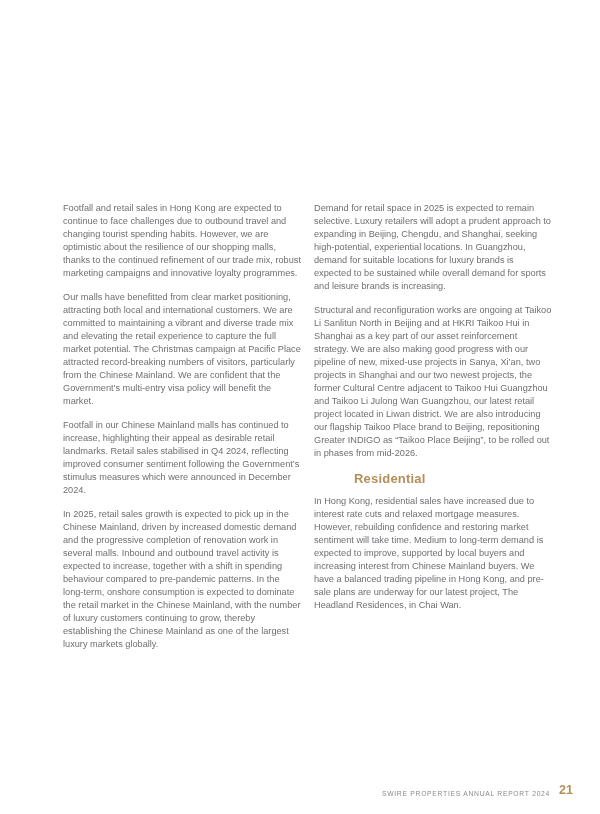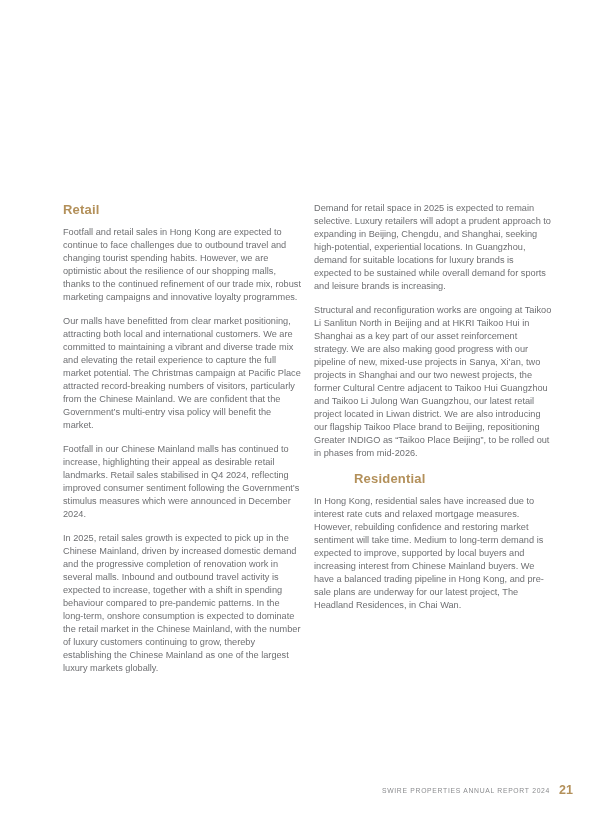--- a/index.html
+++ b/index.html
@@ -42,21 +42,21 @@
     font-size: 9.2px;
     line-height: 13px;
     color: #6e6f72;
     text-align: left;
   }
   .footer {
     position: absolute;
     right: 27px;
     bottom: 17px;
     display: flex;
-    align-items: center;
+    align-items: flex-end;
     gap: 9px;
   }
   .footer-title {
     font-size: 6.8px;
     letter-spacing: 0.7px;
     color: #8a8b8e;
     text-transform: uppercase;
   }
   .page-number {
     font-size: 12.5px;
@@ -65,21 +65,20 @@
   }
 </style>
 </head>
 <body>
 
 <div class="page">
 
   <div class="content">
 
     <div class="col">
-      <h2 class="section-heading">Retail</h2>
       <p class="body-para">Footfall and retail sales in Hong Kong are expected to continue to face challenges due to outbound travel and changing tourist spending habits. However, we are optimistic about the resilience of our shopping malls, thanks to the continued refinement of our trade mix, robust marketing campaigns and innovative loyalty programmes.</p>
       <p class="body-para">Our malls have benefitted from clear market positioning, attracting both local and international customers. We are committed to maintaining a vibrant and diverse trade mix and elevating the retail experience to capture the full market potential. The Christmas campaign at Pacific Place attracted record-breaking numbers of visitors, particularly from the Chinese Mainland. We are confident that the Government’s multi-entry visa policy will benefit the market.</p>
       <p class="body-para">Footfall in our Chinese Mainland malls has continued to increase, highlighting their appeal as desirable retail landmarks. Retail sales stabilised in Q4 2024, reflecting improved consumer sentiment following the Government’s stimulus measures which were announced in December 2024.</p>
       <p class="body-para">In 2025, retail sales growth is expected to pick up in the Chinese Mainland, driven by increased domestic demand and the progressive completion of renovation work in several malls. Inbound and outbound travel activity is expected to increase, together with a shift in spending behaviour compared to pre-pandemic patterns. In the long-term, onshore consumption is expected to dominate the retail market in the Chinese Mainland, with the number of luxury customers continuing to grow, thereby establishing the Chinese Mainland as one of the largest luxury markets globally.</p>
     </div>
 
     <div class="col">
       <p class="body-para">Demand for retail space in 2025 is expected to remain selective. Luxury retailers will adopt a prudent approach to expanding in Beijing, Chengdu, and Shanghai, seeking high-potential, experiential locations. In Guangzhou, demand for suitable locations for luxury brands is expected to be sustained while overall demand for sports and leisure brands is increasing.</p>
       <p class="body-para">Structural and reconfiguration works are ongoing at Taikoo Li Sanlitun North in Beijing and at HKRI Taikoo Hui in Shanghai as a key part of our asset reinforcement strategy. We are also making good progress with our pipeline of new, mixed-use projects in Sanya, Xi’an, two projects in Shanghai and our two newest projects, the former Cultural Centre adjacent to Taikoo Hui Guangzhou and Taikoo Li Julong Wan Guangzhou, our latest retail project located in Liwan district. We are also introducing our flagship Taikoo Place brand to Beijing, repositioning Greater INDIGO as “Taikoo Place Beijing”, to be rolled out in phases from mid-2026.</p>
       <h2 class="section-heading residential">Residential</h2>

